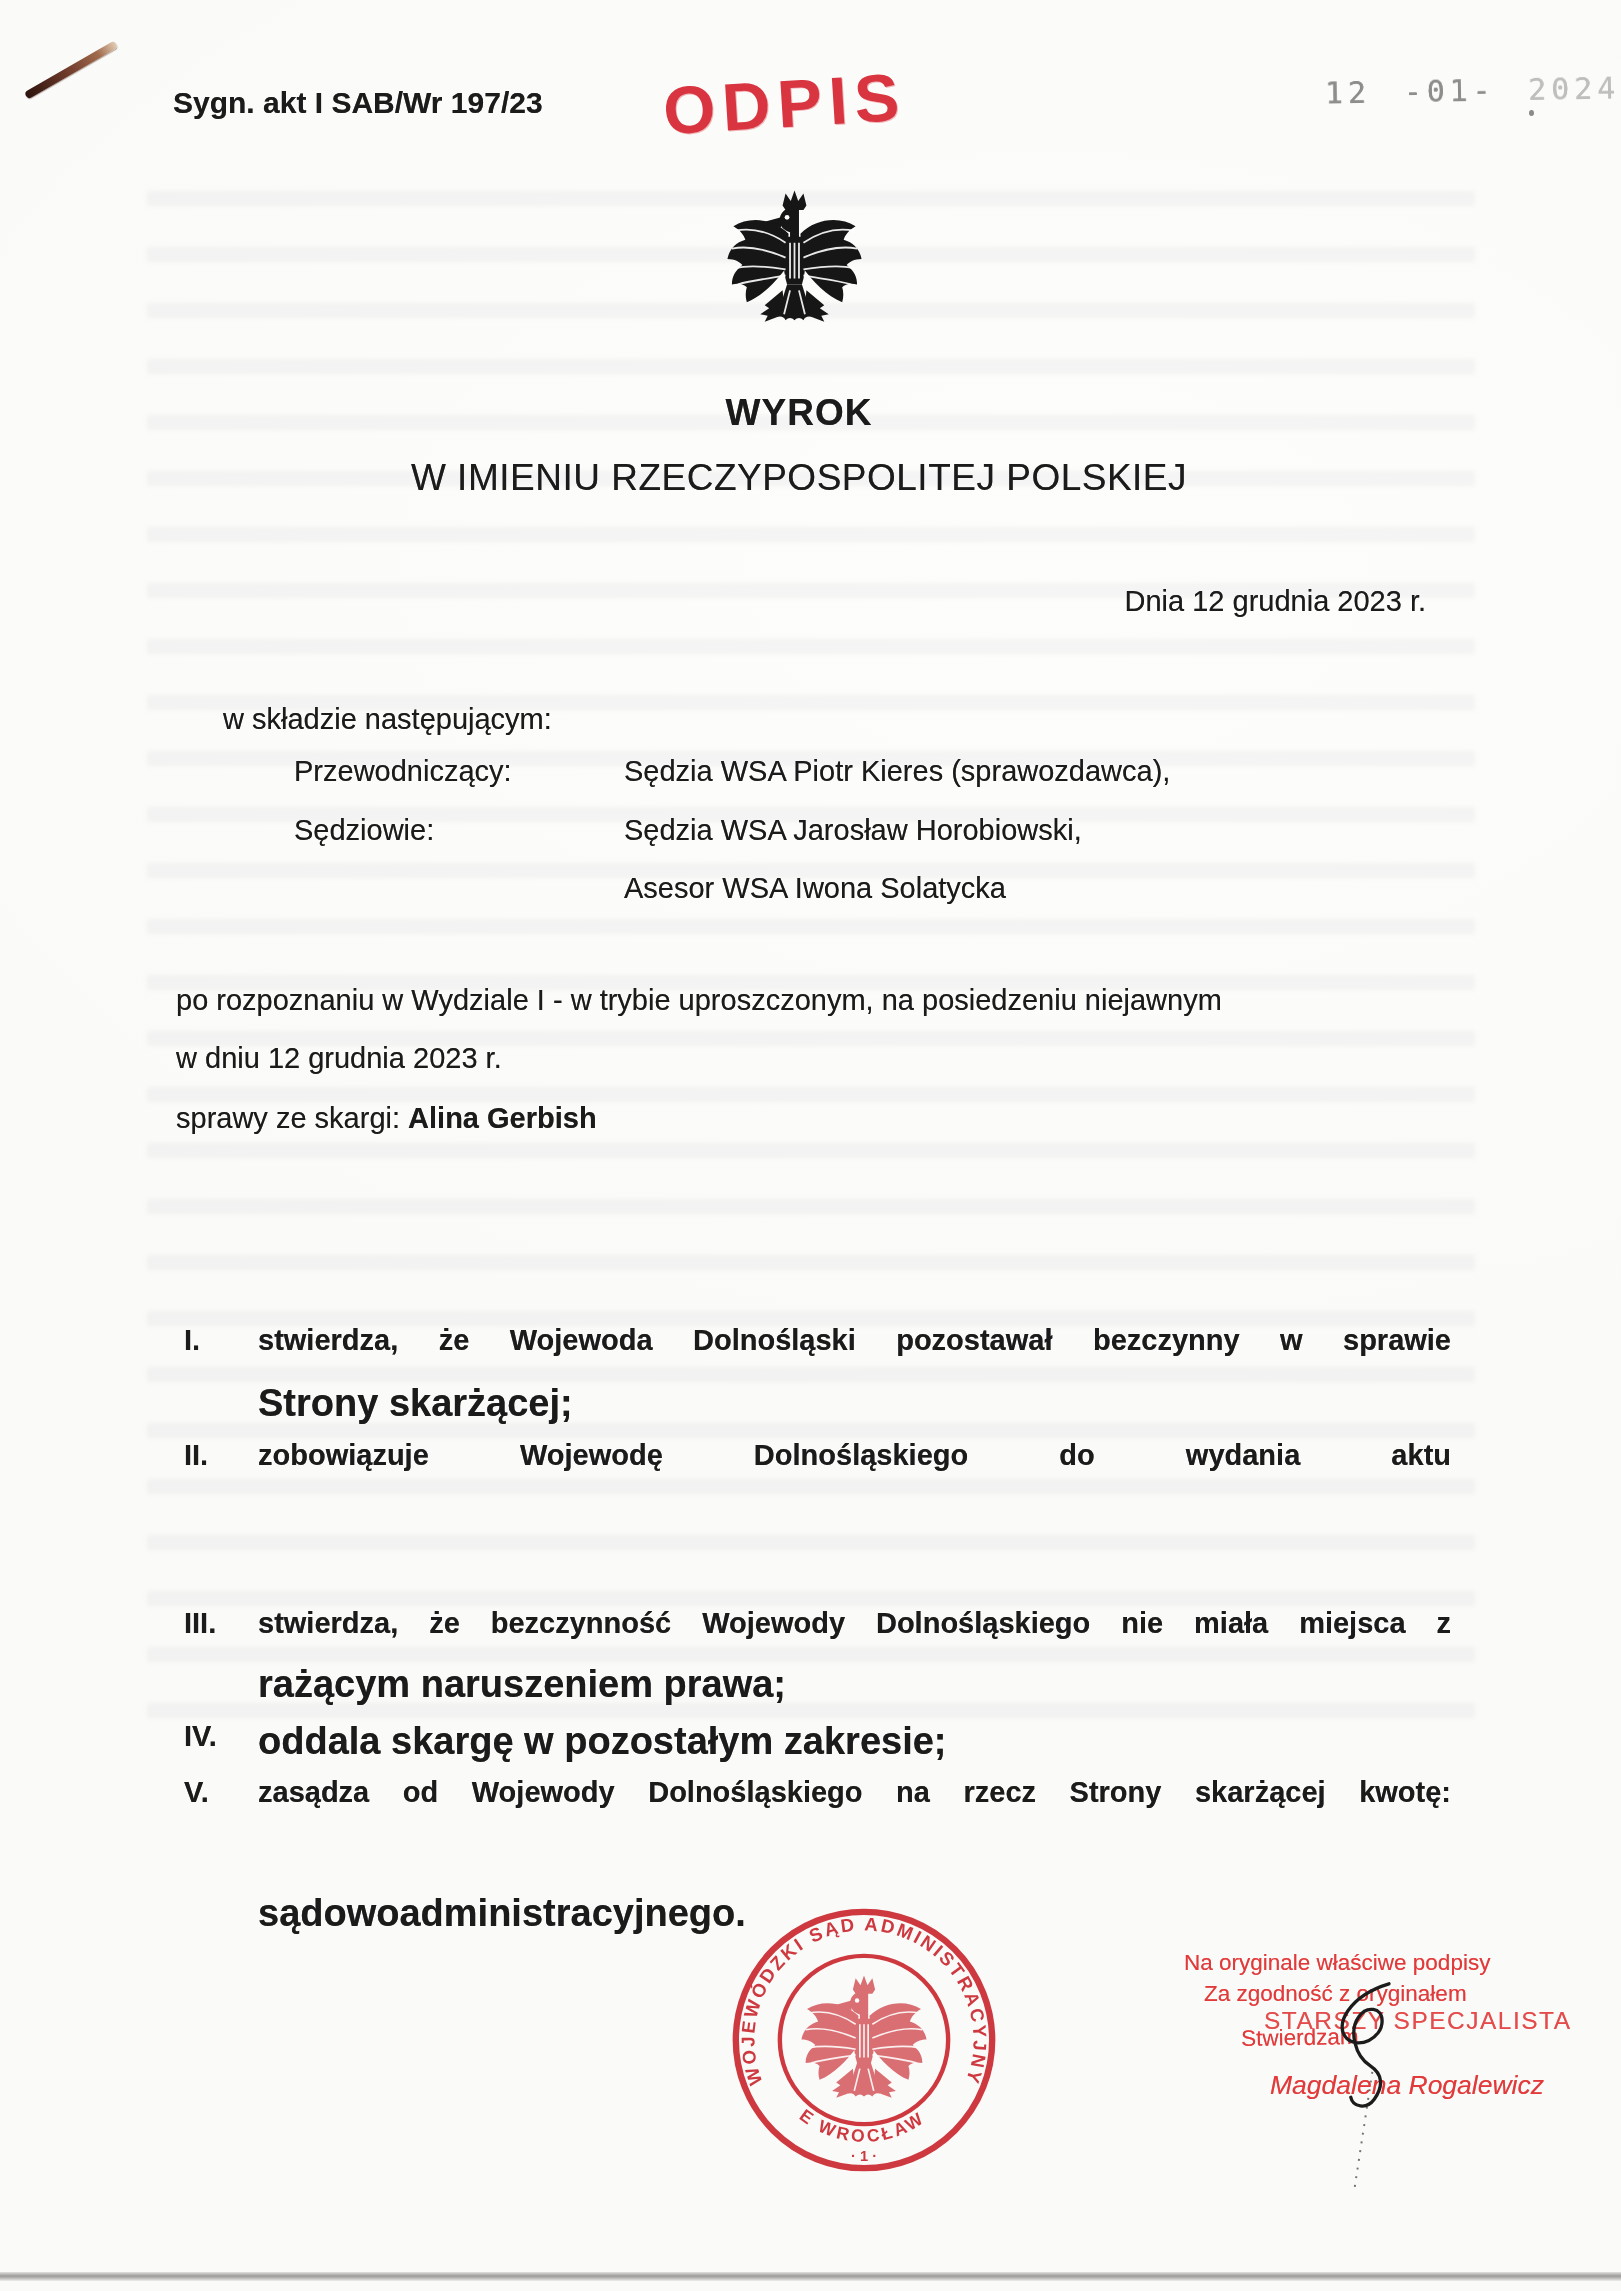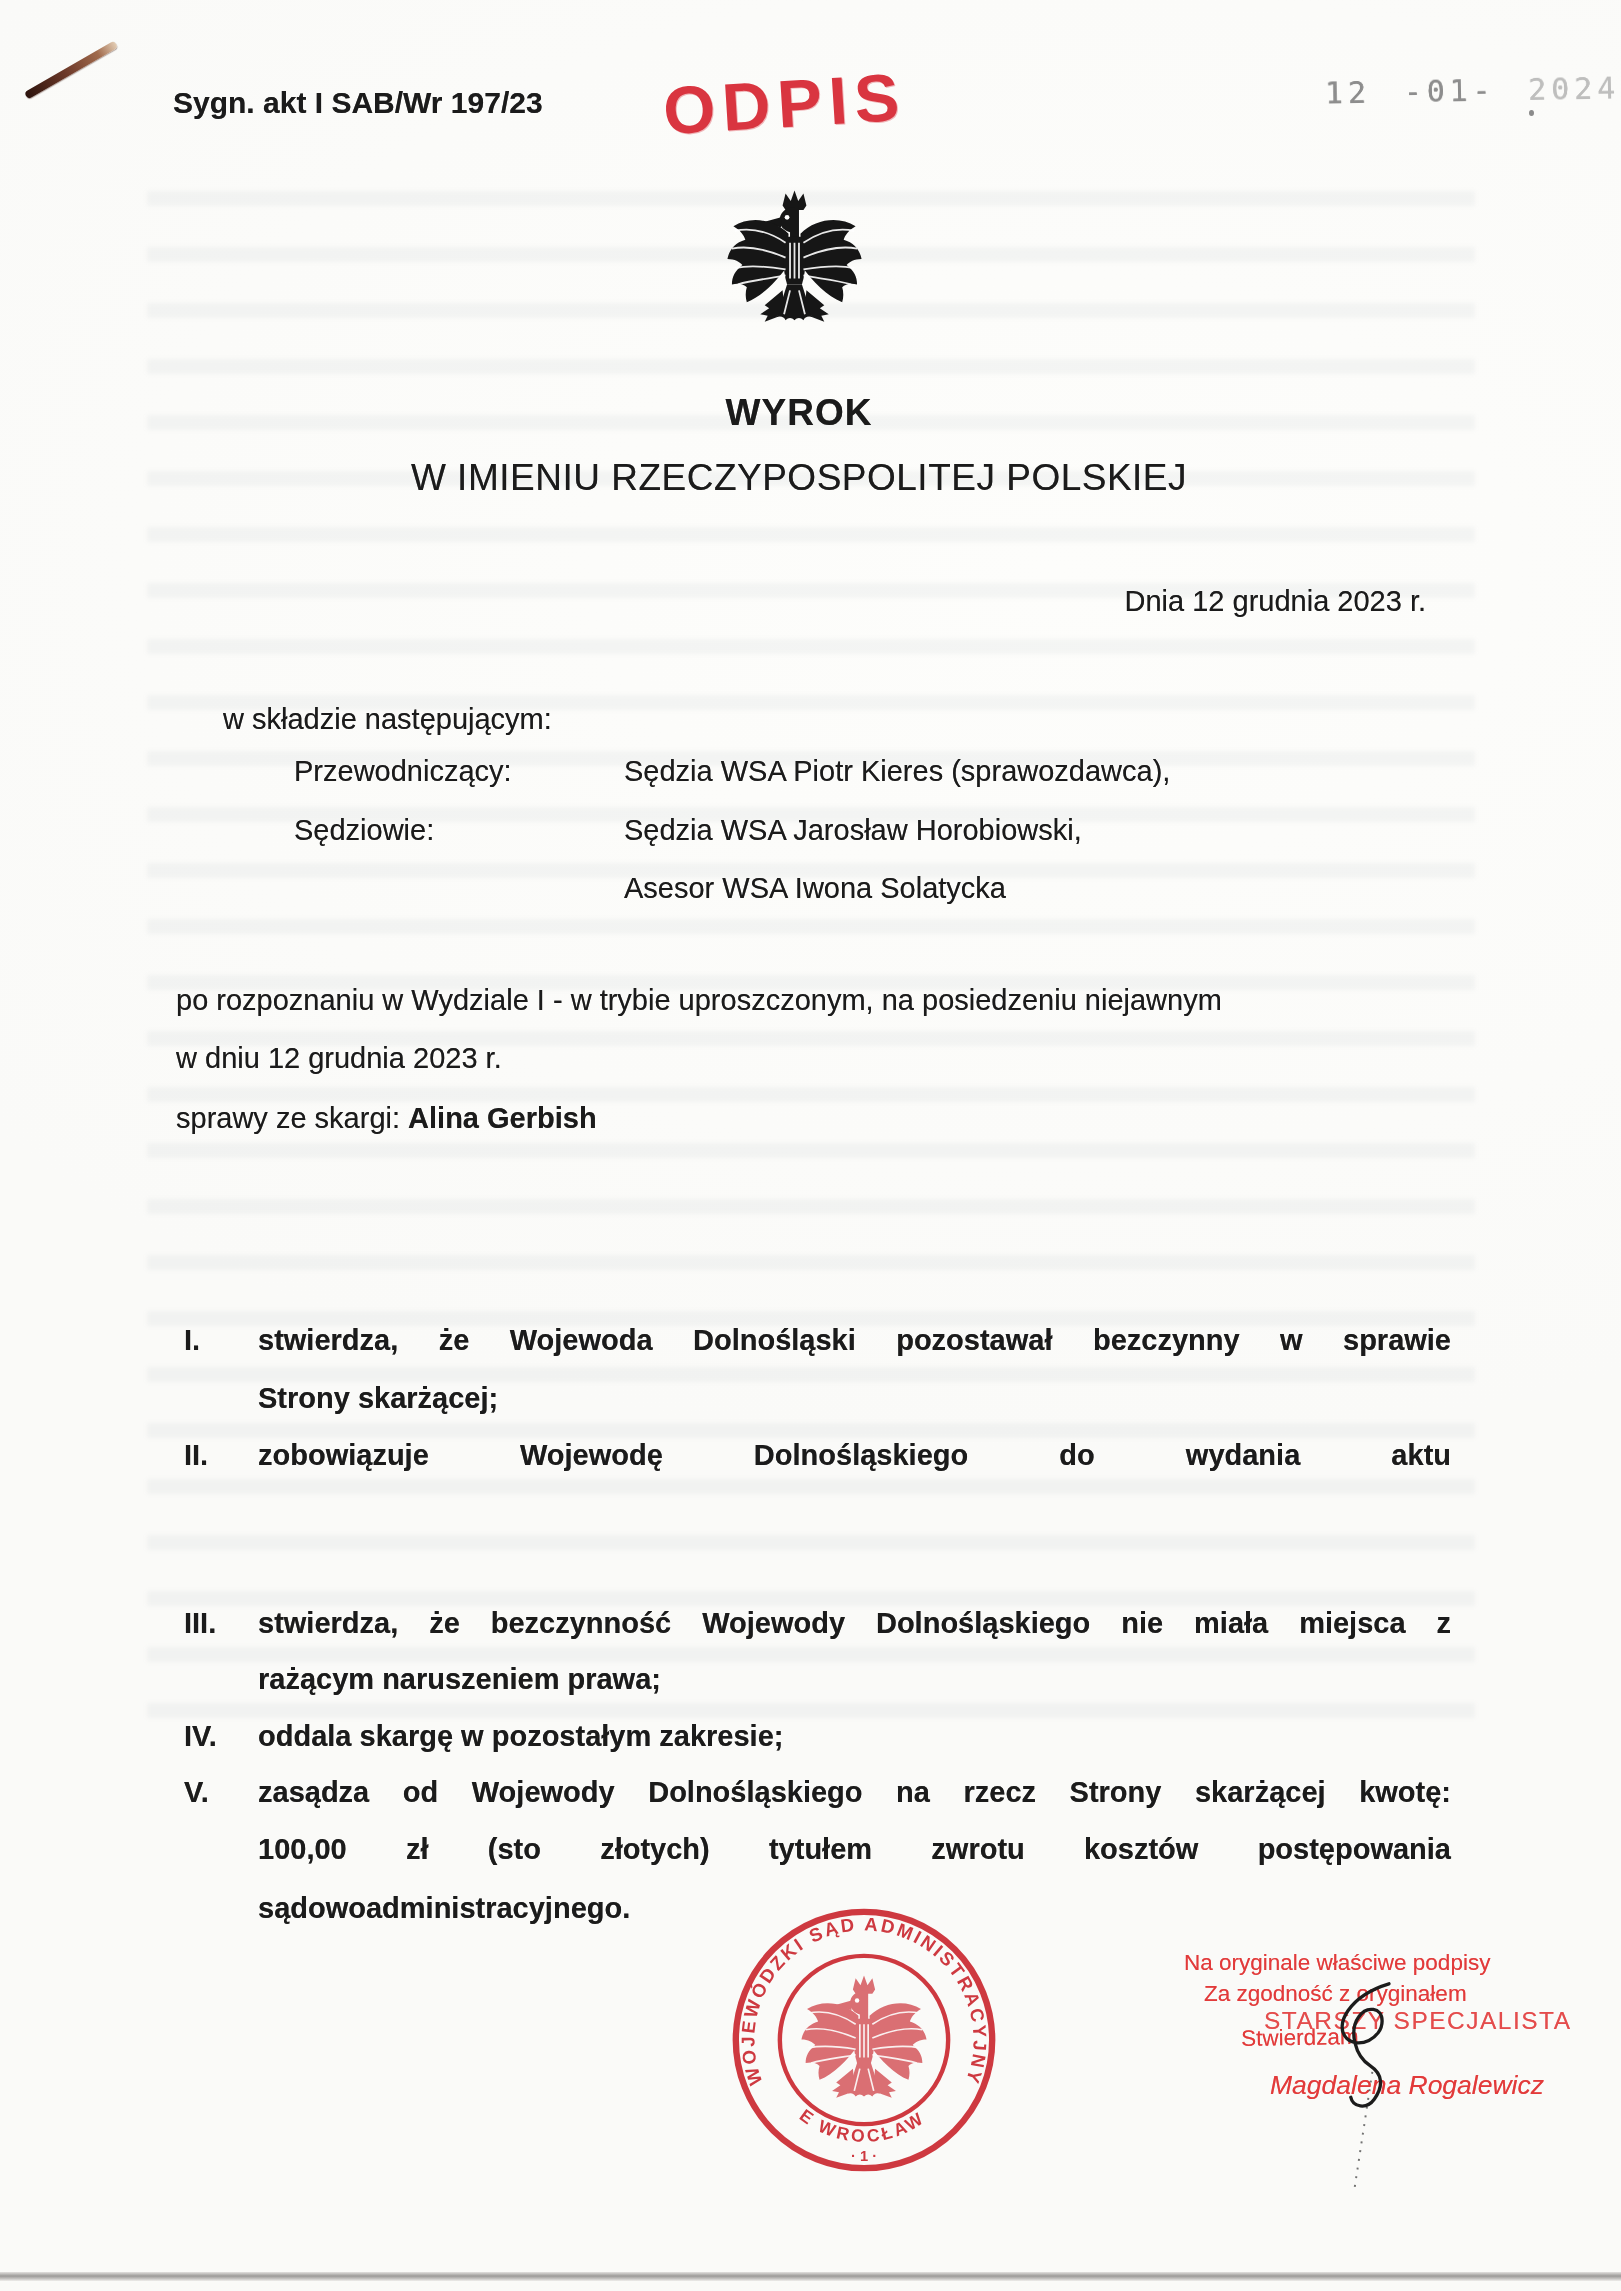--- a/index.html
+++ b/index.html
@@ -12,21 +12,21 @@
   }
   .abs{position:absolute;}
   .txt{position:absolute;font-size:29px;line-height:1.15;white-space:nowrap;
        text-shadow:0 0 0.5px rgba(20,20,20,.6);}
   .b{font-weight:bold;}
   
   .jline{position:absolute;left:258px;width:1193px;font-size:29px;font-weight:bold;
          text-align:justify;text-align-last:justify;white-space:normal;
          text-shadow:0 0 0.5px rgba(20,20,20,.6);}
   .jline.reg{font-weight:normal;left:176px;width:1274px;}
-  .lline{position:absolute;left:258px;font-size:29px;font-weight:bold;white-space:nowrap;
+  .lline{position:absolute;left:258px;font-size:38px;font-weight:bold;white-space:nowrap;
          text-shadow:0 0 0.5px rgba(20,20,20,.6);}
   .rnum{position:absolute;left:184px;font-size:29px;font-weight:bold;
         text-shadow:0 0 0.5px rgba(20,20,20,.6);}
   
   .sygn{left:173px;top:86px;font-size:30px;font-weight:bold;text-align:right;}
   .odpis{left:663px;top:65px;font-size:67px;font-weight:bold;letter-spacing:6.9px;
          color:#d93540;transform:rotate(-3.5deg);
          text-shadow:1px 1px 0 rgba(217,53,64,.35), -1px 0 0 rgba(255,255,255,.25);}
   .datestamp{left:1325px;top:74px;font-family:"DejaVu Sans Mono",monospace;
              font-size:30px;color:#8d8d8d;letter-spacing:4.9px;word-spacing:9.8px;
@@ -138,21 +138,20 @@
 
   <div class="rnum" style="top:1607px">III.</div>
   <div class="jline" style="top:1607px">stwierdza, że bezczynność Wojewody Dolnośląskiego nie miała miejsca z</div>
   <div class="lline" style="top:1663px">rażącym naruszeniem prawa;</div>
 
   <div class="rnum" style="top:1720px">IV.</div>
   <div class="lline" style="top:1720px">oddala skargę w pozostałym zakresie;</div>
 
   <div class="rnum" style="top:1776px">V.</div>
   <div class="jline" style="top:1776px">zasądza od Wojewody Dolnośląskiego na rzecz Strony skarżącej kwotę:</div>
-  <div class="jline" style="top:1833px">100,00 zł (sto złotych) tytułem zwrotu kosztów postępowania</div>
   <div class="lline" style="top:1892px">sądowoadministracyjnego.</div>
 
   <svg class="abs" style="left:727px;top:1903px;filter:blur(0.3px);opacity:.93" width="274" height="274" viewBox="0 0 280 280">
     <circle cx="140" cy="140" r="131" fill="none" stroke="#cb2b33" stroke-width="6.5"></circle>
     <circle cx="140" cy="140" r="86" fill="none" stroke="#cb2b33" stroke-width="4.5"></circle>
     <defs>
       <path id="arcTop" d="M 38.5 187.4 A 112 112 0 1 1 241.5 187.4" fill="none"></path>
       <path id="arcBot" d="M 73.2 219.7 A 104 104 0 0 0 206.8 219.7" fill="none"></path>
     </defs>
     <g fill="#cb2b33" font-family="Liberation Sans, sans-serif" font-weight="bold">

